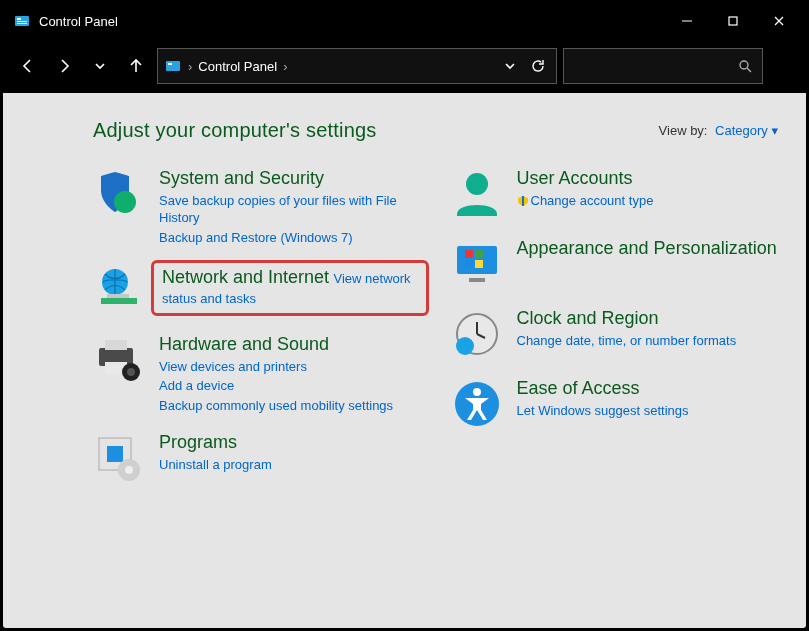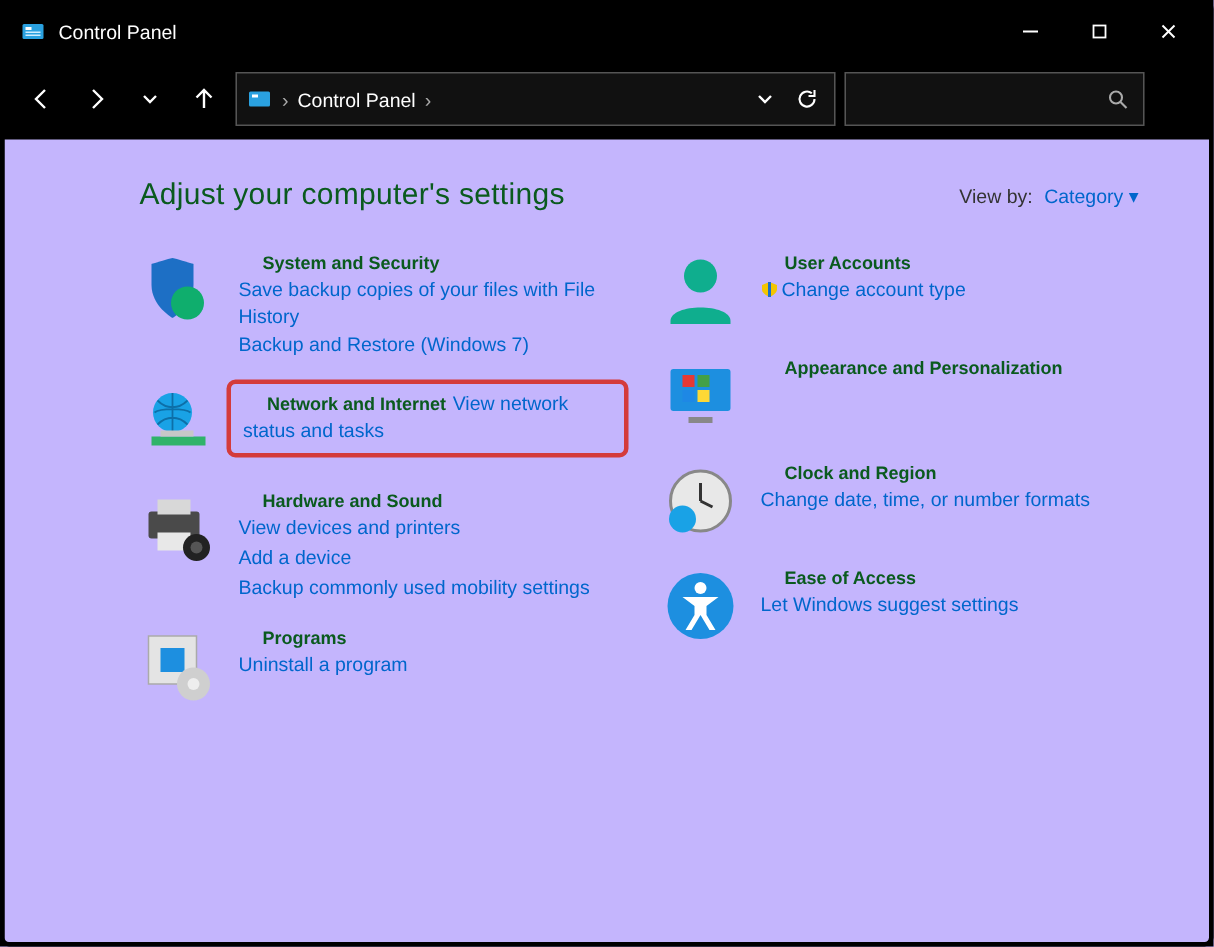--- a/index.html
+++ b/index.html
@@ -16,32 +16,32 @@
 .navbar { height: 54px; background: #000; display: flex; align-items: center; padding: 0 10px; gap: 6px; }
 .nav-arrow { width: 30px; height: 30px; display: flex; align-items: center; justify-content: center; color: #fff; }
 .addrbox { flex: 1; height: 36px; border: 1px solid #555; background: #111; display: flex; align-items: center; padding: 0 6px; color: #fff; font-size: 13px; gap: 6px; max-width: 400px; }
 .addrbox .mini-icon { width: 18px; height: 18px; display:flex; align-items:center; justify-content:center; }
 .addrbox .chev { color: #aaa; }
 .addr-controls { display:flex; align-items:center; gap:4px; margin-left:auto; }
 .searchbox { width: 200px; height: 36px; border: 1px solid #555; background: #111; display: flex; align-items: center; justify-content: flex-end; padding: 0 10px; }
 .searchbox .sicon { color: #aaa; }
 
 
-.content { background: #c4b5fd; height: calc(631px - 36px - 54px - 6px); padding: 26px 47px 10px 90px; overflow: auto; }
+.content { background: #e5e5e5; height: calc(631px - 36px - 54px - 6px); padding: 26px 28px 10px 90px; overflow: auto; }
 .header-row { display: flex; justify-content: space-between; align-items: center; margin-bottom: 26px; margin-left: 0; }
 .header-row h1 { font-size: 20px; font-weight: 400; color: #0a5a1e; letter-spacing: .2px; }
 .viewby { font-size: 13px; color: #333; }
 .viewby .vlink { color: #0066cc; margin-left: 4px; }
 
 .cols { display: flex; gap: 30px; }
 .col { flex: 1; display: flex; flex-direction: column; gap: 18px; }
 .category { display: flex; gap: 14px; }
 .cat-icon { width: 52px; height: 52px; flex-shrink: 0; display:flex; align-items:center; justify-content:center; }
 .cat-body { display: flex; flex-direction: column; gap: 2px; }
-.cat-title { font-size: 12px; font-weight: 700; color: #0a5a1e; line-height: 1.2; margin-left: 16px; }
+.cat-title { font-size: 18px; font-weight: 400; color: #0a5a1e; line-height: 1.2; }
 .cat-link { font-size: 13px; color: #0066cc; line-height: 1.35; }
 
 .highlight-box { border: 3px solid #d43b3b; border-radius: 6px; padding: 4px 8px 6px 8px; margin: -4px -8px -6px -8px; }
 
 svg { display: block; }
 </style>
 </head>
 <body>
 
 <div class="titlebar">

